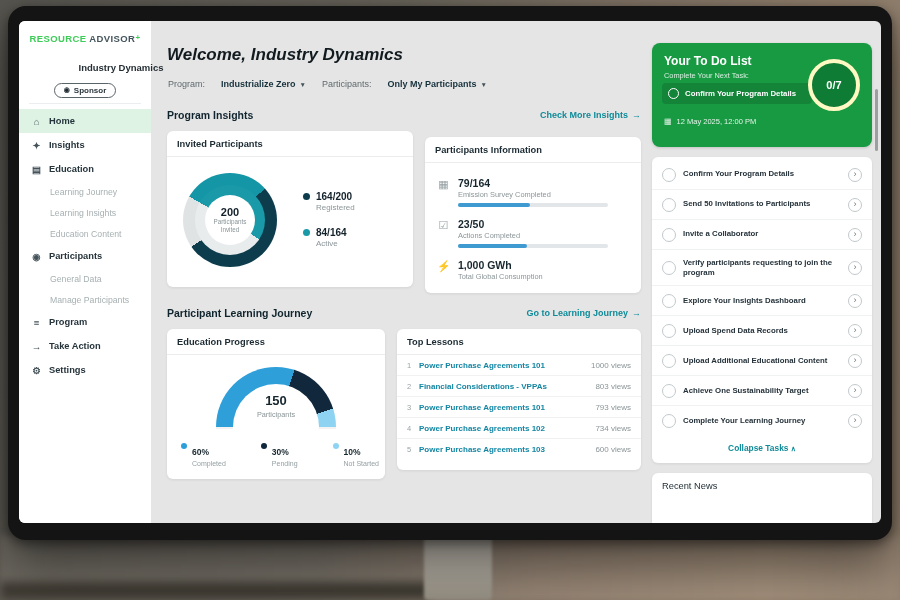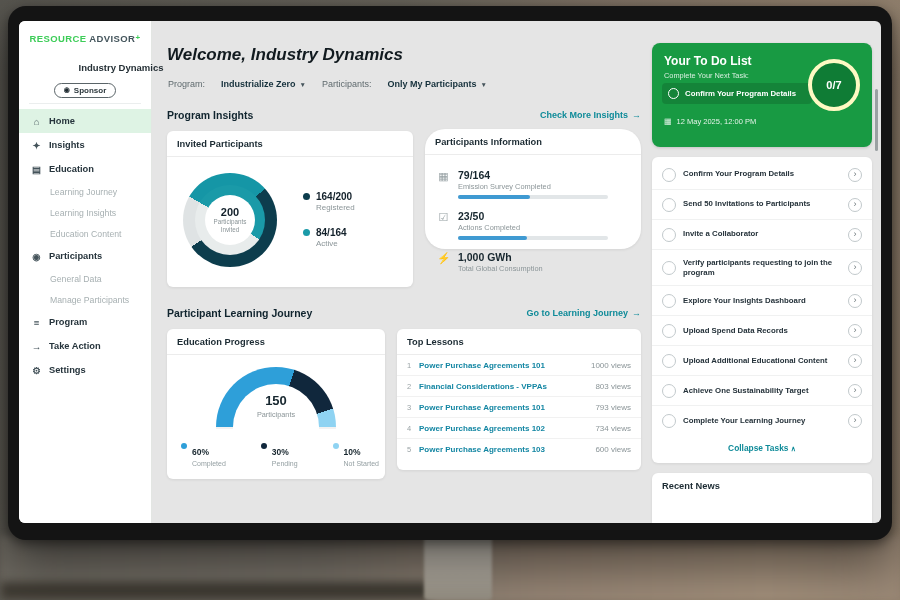--- a/index.html
+++ b/index.html
@@ -56,21 +56,21 @@
   .donut-center{position:absolute;inset:22px;display:flex;flex-direction:column;align-items:center;justify-content:center;z-index:2;text-align:center;}
   .dc-val{font-size:11px;font-weight:700;color:#13212b;}
   .dc-lbl{font-size:6.3px;color:#8b9598;line-height:1.25;width:44px;}
   .d-legend{position:absolute;left:136px;top:60px;}
   .leg{margin-bottom:15px;}
   .leg-row{display:flex;align-items:center;gap:6px;}
   .dot{width:7px;height:7px;border-radius:50%;display:inline-block;}
   .leg-val{font-size:10px;font-weight:700;color:#13212b;}
   .leg-lbl{font-size:8px;color:#8b9598;margin-left:13px;margin-top:1px;}
   
-  .c2{left:406px;top:108px;width:216px;height:120px;border-radius:20px;}
+  .c2{left:406px;top:116px;width:216px;height:156px;}
   .stat{position:absolute;left:12px;right:12px;display:flex;gap:8px;}
   .s1{top:40px;} .s2{top:81px;} .s3{top:122px;}
   .sic{font-size:11px;color:#97a1a4;width:13px;text-align:center;padding-top:1px;}
   .stat-val{font-size:10.5px;font-weight:700;color:#16262e;}
   .stat-lbl{font-size:7.4px;color:#8b9598;margin-top:1px;}
   .bar{width:150px;height:4px;border-radius:2px;background:#e2e6e8;margin-top:4px;}
   .fill{height:4px;border-radius:2px;background:#3f9ad2;}
   
   .c3{left:148px;top:308px;width:218px;height:150px;}
   .gauge{position:absolute;left:49px;top:38px;width:120px;height:62px;overflow:hidden;}
@@ -105,21 +105,21 @@
     border:4px solid #fef9c3;display:flex;align-items:center;justify-content:center;font-size:11px;font-weight:700;color:#fff;}
   .task-card{position:absolute;left:633px;top:136px;width:220px;background:#fff;border-radius:6px;box-shadow:0 1px 3px rgba(0,0,0,.08);padding:3px 0;}
   .task{display:flex;align-items:center;gap:7px;padding:7.5px 10px;border-bottom:1px solid #f0f1f1;cursor:pointer;}
   .t-cb{width:12px;height:12px;border:1.4px solid #c2c9cc;border-radius:50%;flex:0 0 auto;background:#fff;}
   .t-lbl{flex:1;font-size:7.8px;font-weight:600;color:#25323a;line-height:1.3;}
   .t-chev{width:12px;height:12px;border:1px solid #c2c9cc;border-radius:50%;flex:0 0 auto;color:#6b7579;
     font-size:9px;line-height:11px;text-align:center;}
   .collapse{text-align:center;padding:8px 0 7px;font-size:8.4px;font-weight:700;color:#0f8b99;cursor:pointer;}
   .collapse .up{font-size:7px;}
   .news-card{position:absolute;left:633px;top:452px;width:220px;height:50px;background:#fff;border-radius:6px 6px 0 0;box-shadow:0 1px 3px rgba(0,0,0,.08);}
-  .news-h{padding:8px 10px;font-size:9.3px;font-weight:700;color:#1c2b33;}
+  .news-h{padding:8px 10px;font-size:9.3px;font-weight:400;color:#1c2b33;}
 </style>
 </head>
 <body>
 
 <div class="bg-bottom"></div>
 <div class="bg-strip"></div>
 <div class="stand"></div>
 
 <div class="monitor">
 <div class="screen">

